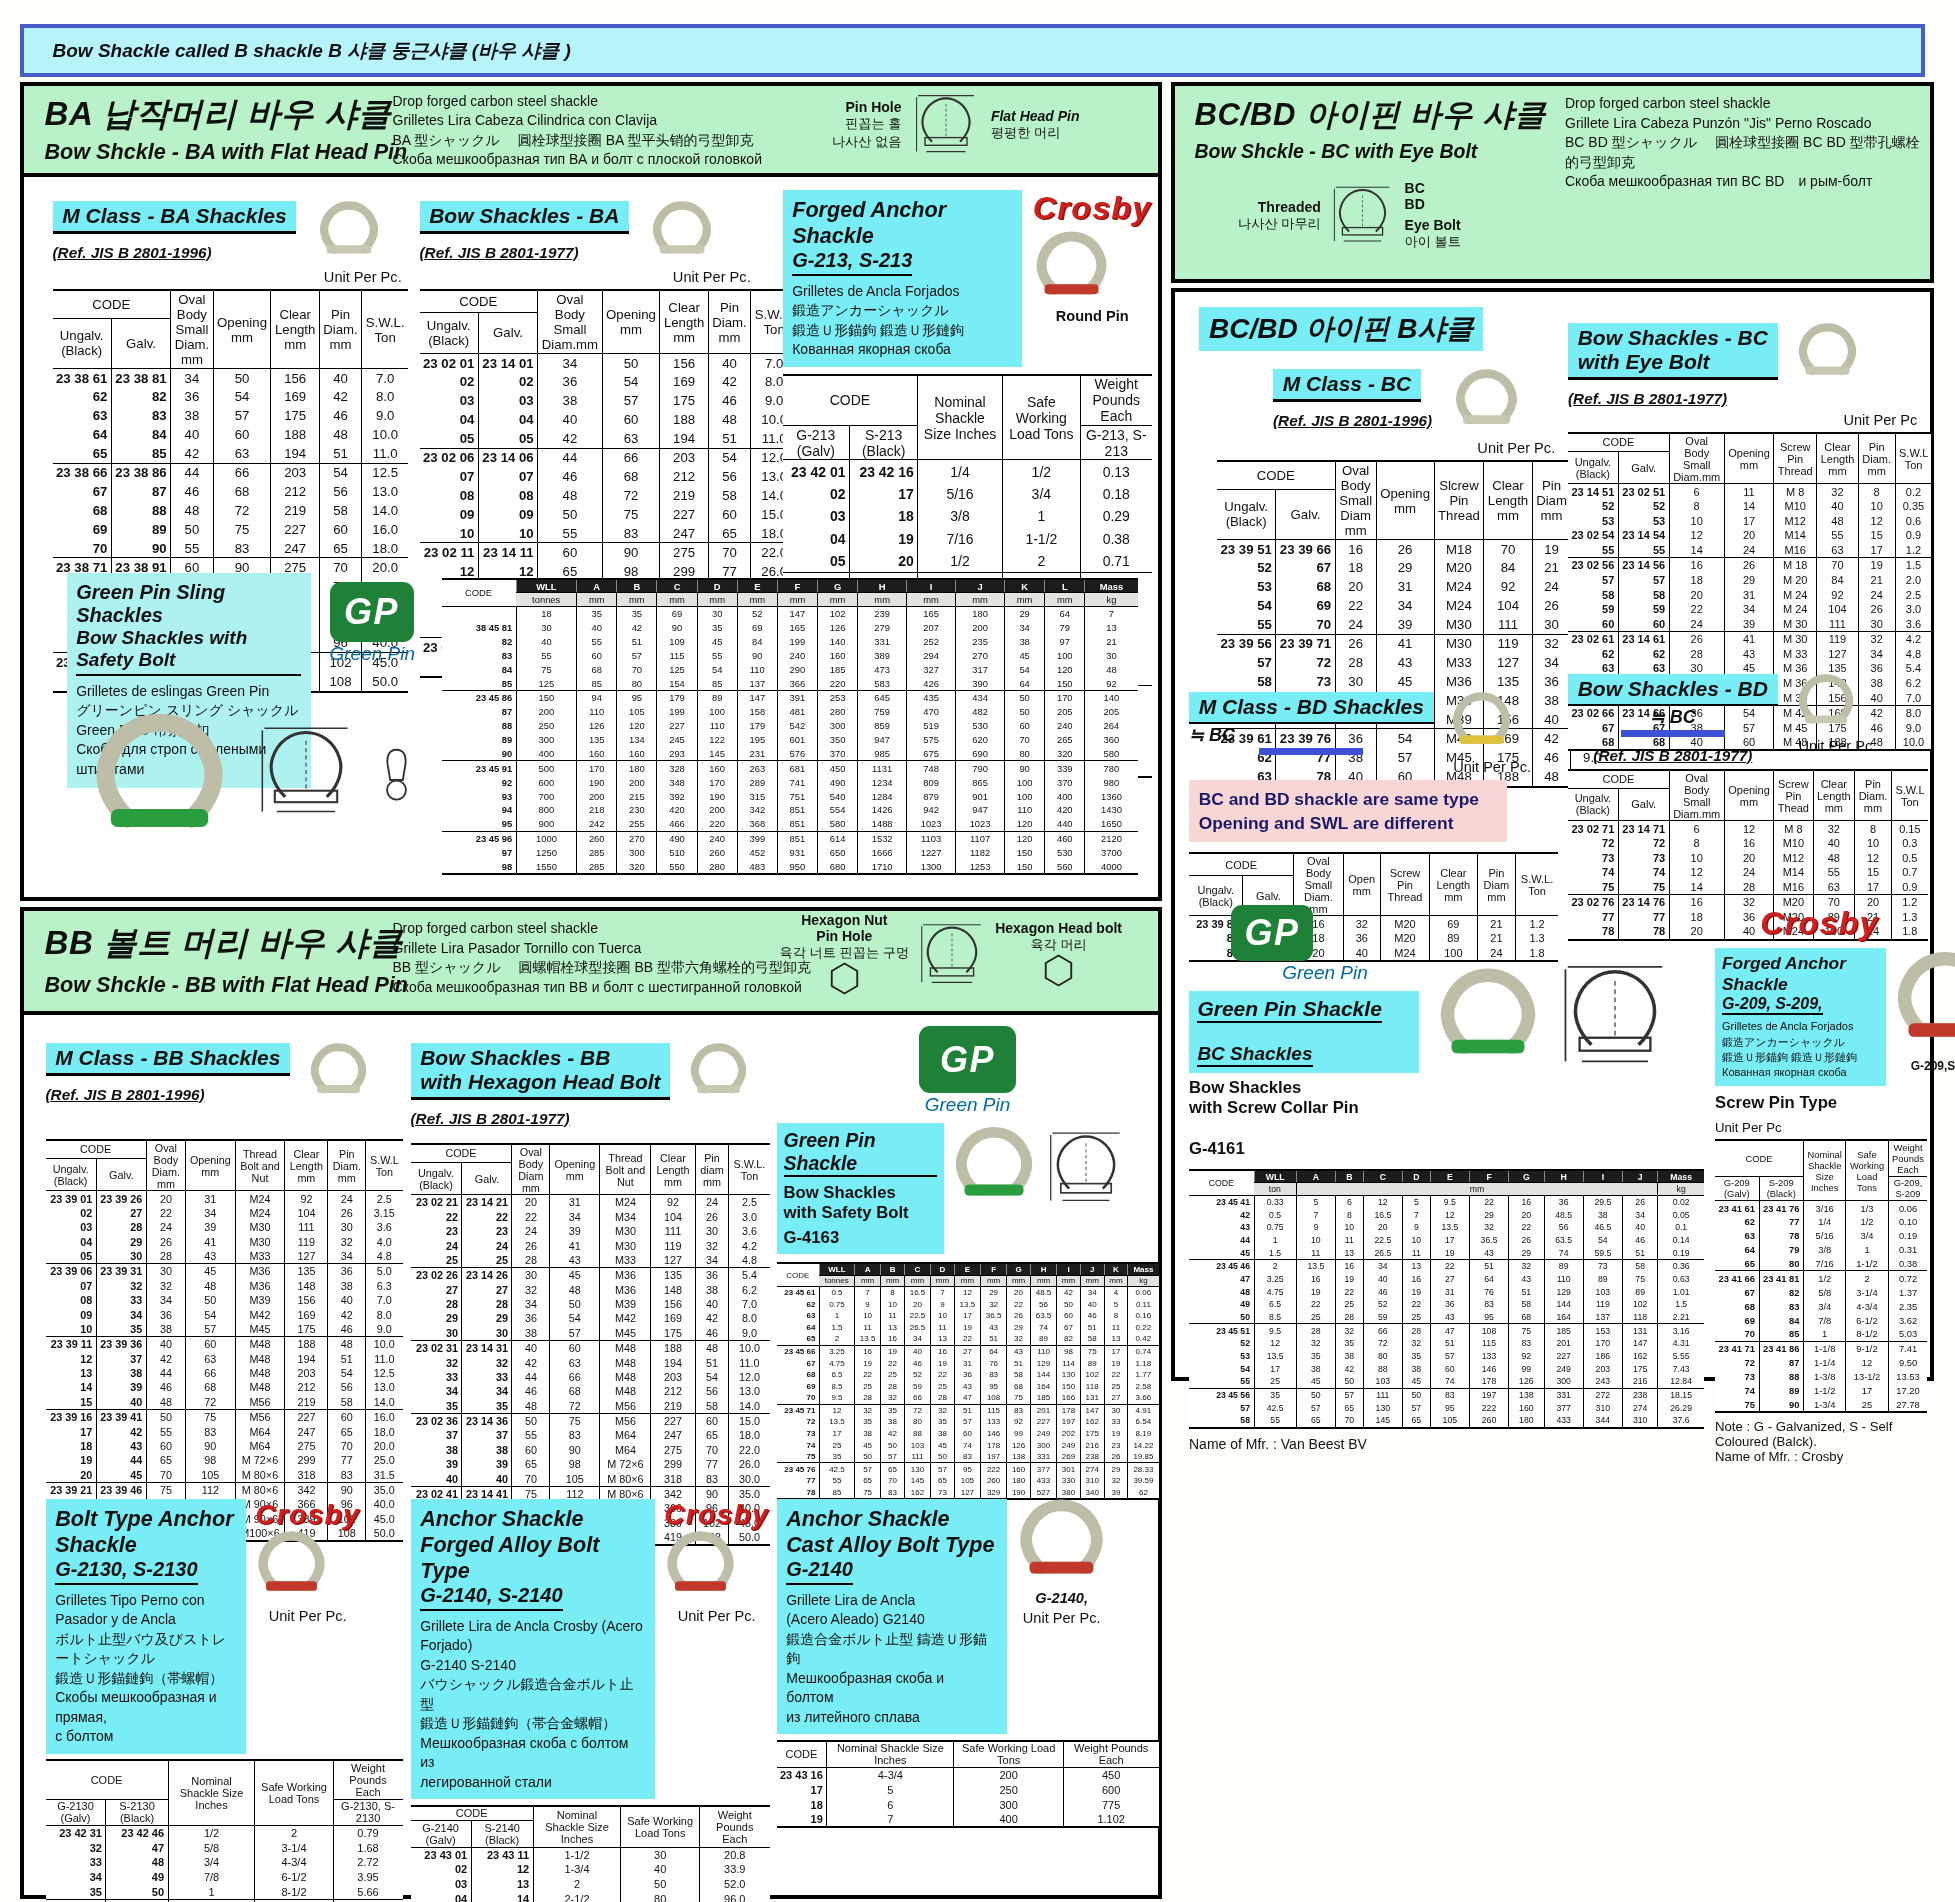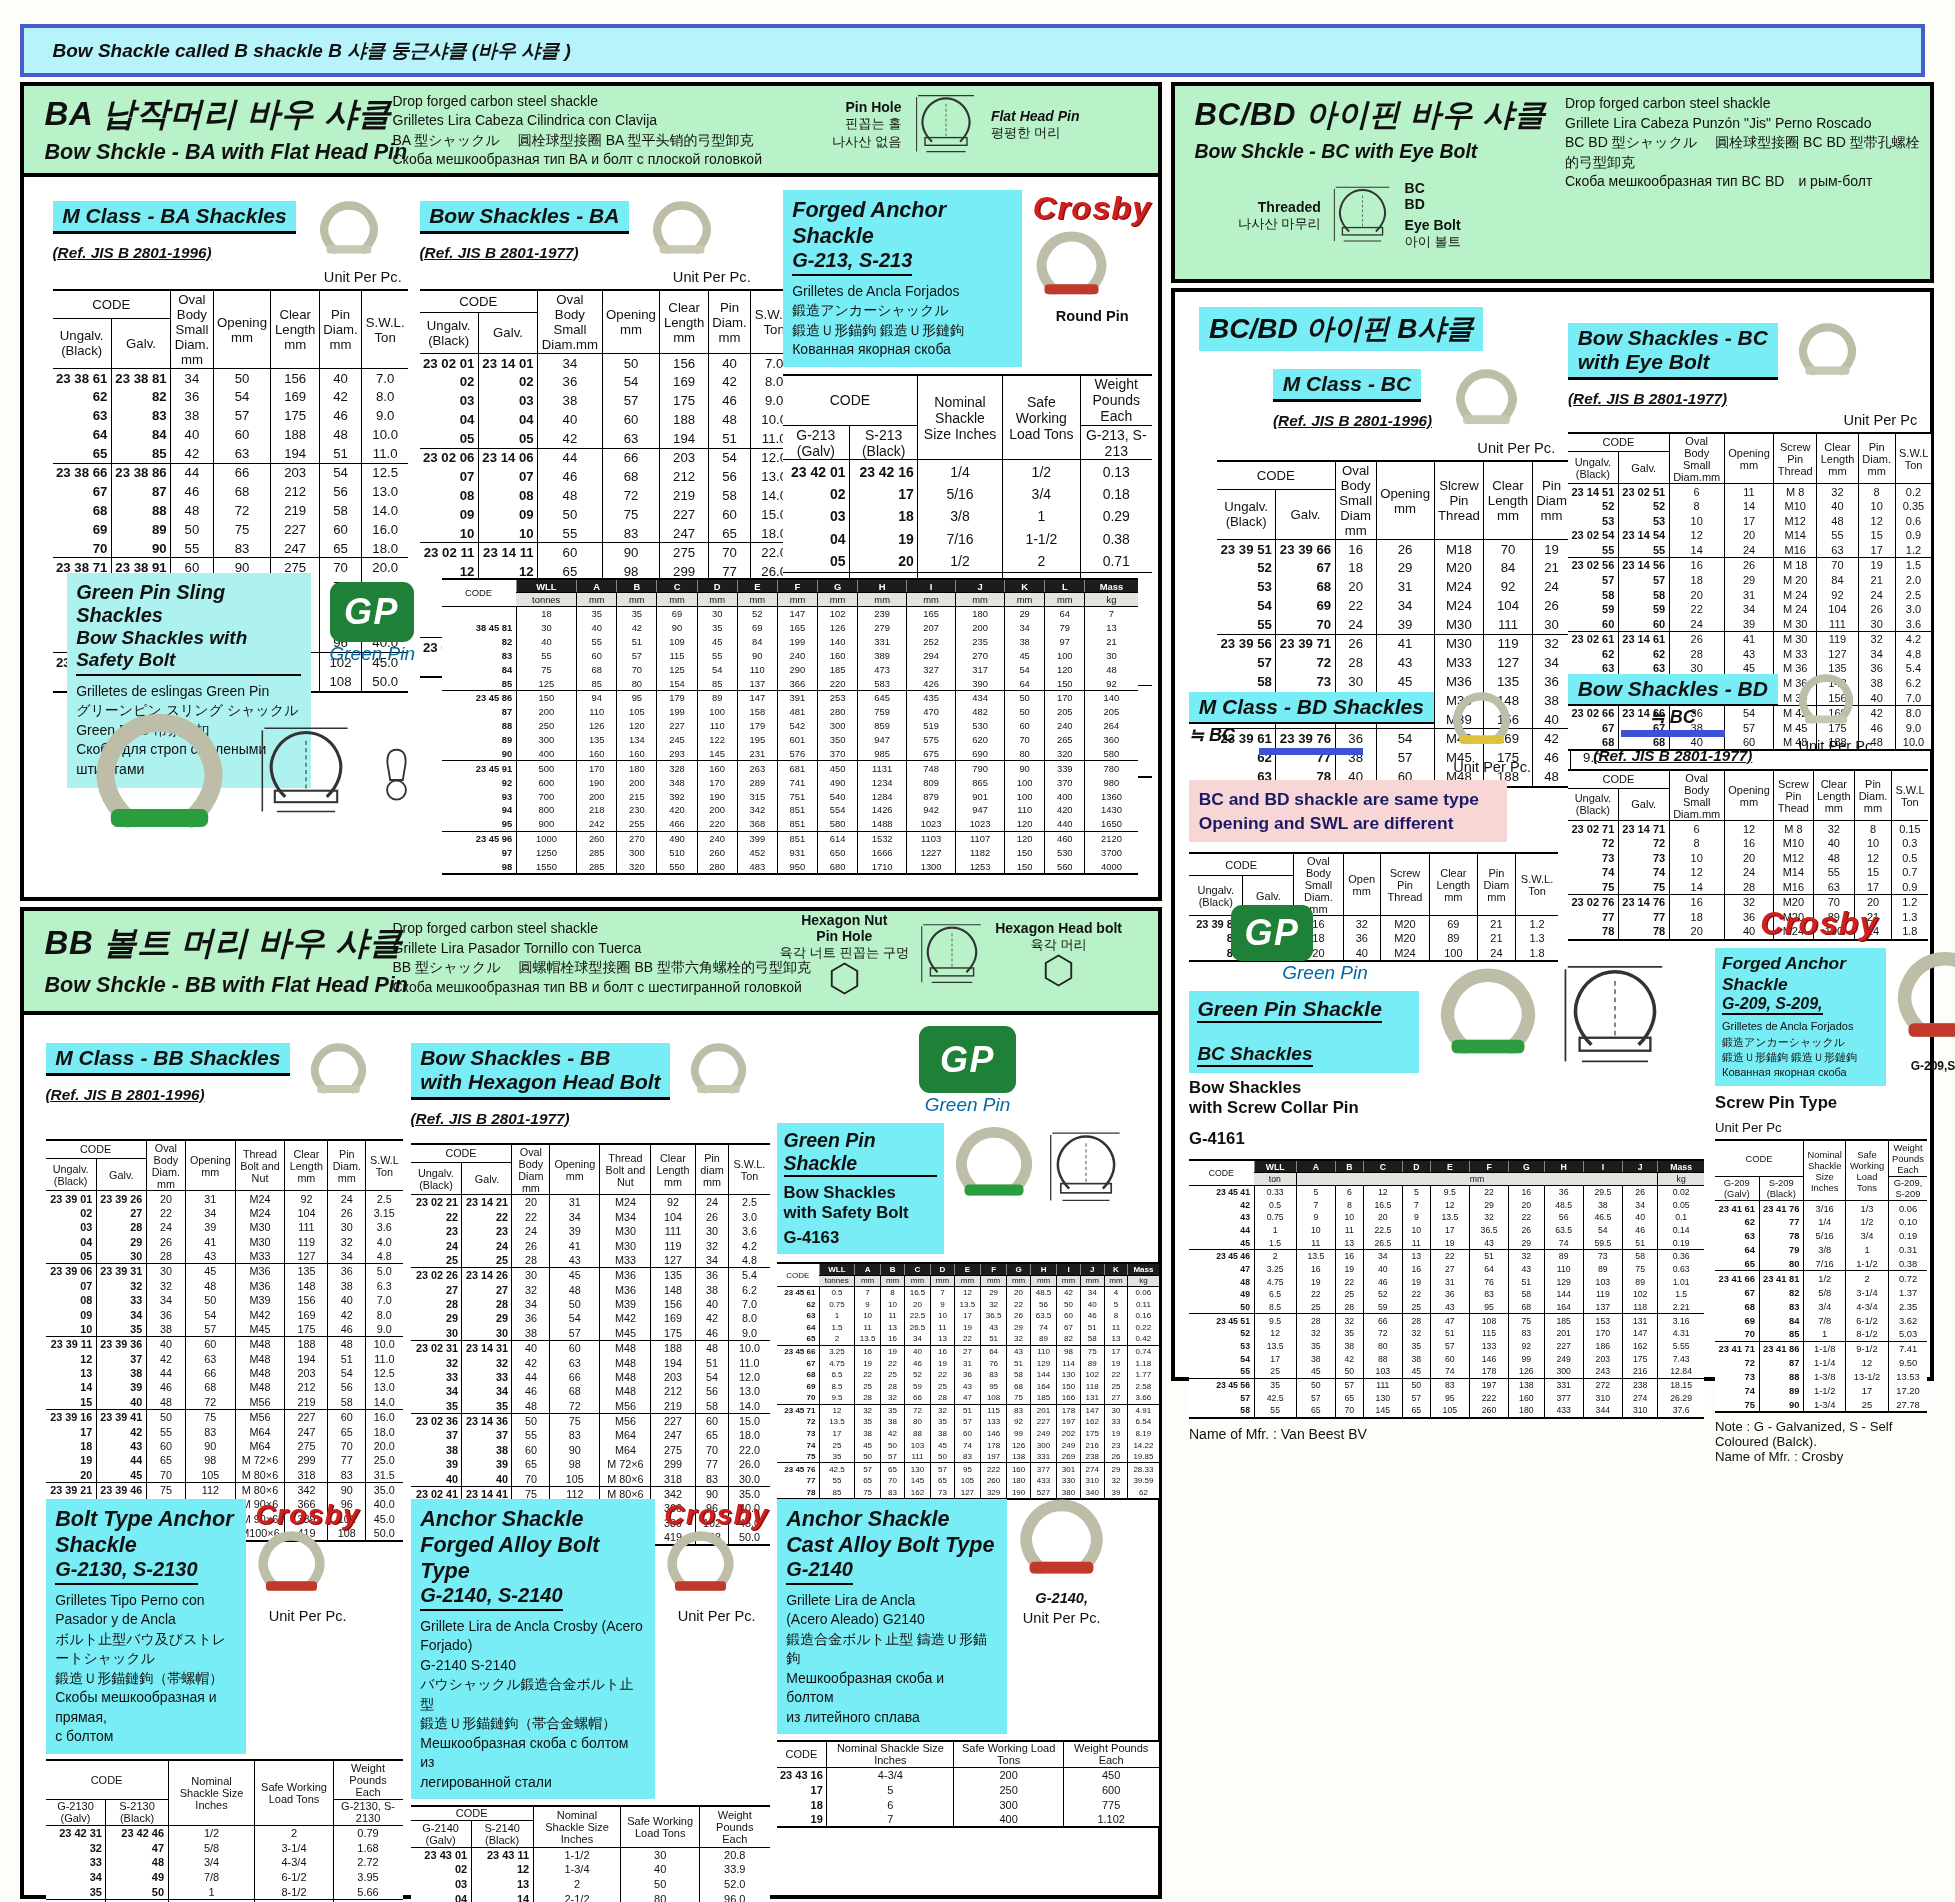--- a/index.html
+++ b/index.html
@@ -2800,21 +2800,21 @@
                 <span>GP</span>
               </div>
             <div class="gp-txt">Green Pin</div>
           </div>
           <div class="cyanbox" style="width:230px;margin-top:7px;padding:5.6px 8.4px">
             <div style="font-size:21px;font-weight:bold;font-style:italic;border-bottom:2.8px solid #000;display:inline-block">Green Pin Shackle</div>
             <div style="font-size:19px;font-weight:bold;font-style:italic;margin-top:20px;border-bottom:2.8px solid #000;display:inline-block">BC  Shackles</div>
           </div>
           <div style="font-size:16.7px;font-weight:bold;margin-top:5.6px">Bow Shackles</div>
           <div style="font-size:16.7px;font-weight:bold">with Screw Collar Pin</div>
-          <div style="font-size:16.7px;font-weight:bold;margin-top:11px">G-4161</div>
+          <div style="font-size:16.7px;font-weight:bold;margin-top:21px">G-4161</div>
         </div>
         <svg class="shackle" width="104" height="104" viewBox="0 0 100 100" style="margin-top:63px">
             <use href="#shk"></use>
             <rect x="15" y="69" width="70" height="13" rx="5" fill="#2a9d3f"></rect>
           </svg>
         <svg class="shackle" width="118" height="139" viewBox="0 0 100 100" style="margin-top:42px">
             <use href="#diag"></use>
           </svg>
       </div>
       <div style="margin-top:9.7px">

